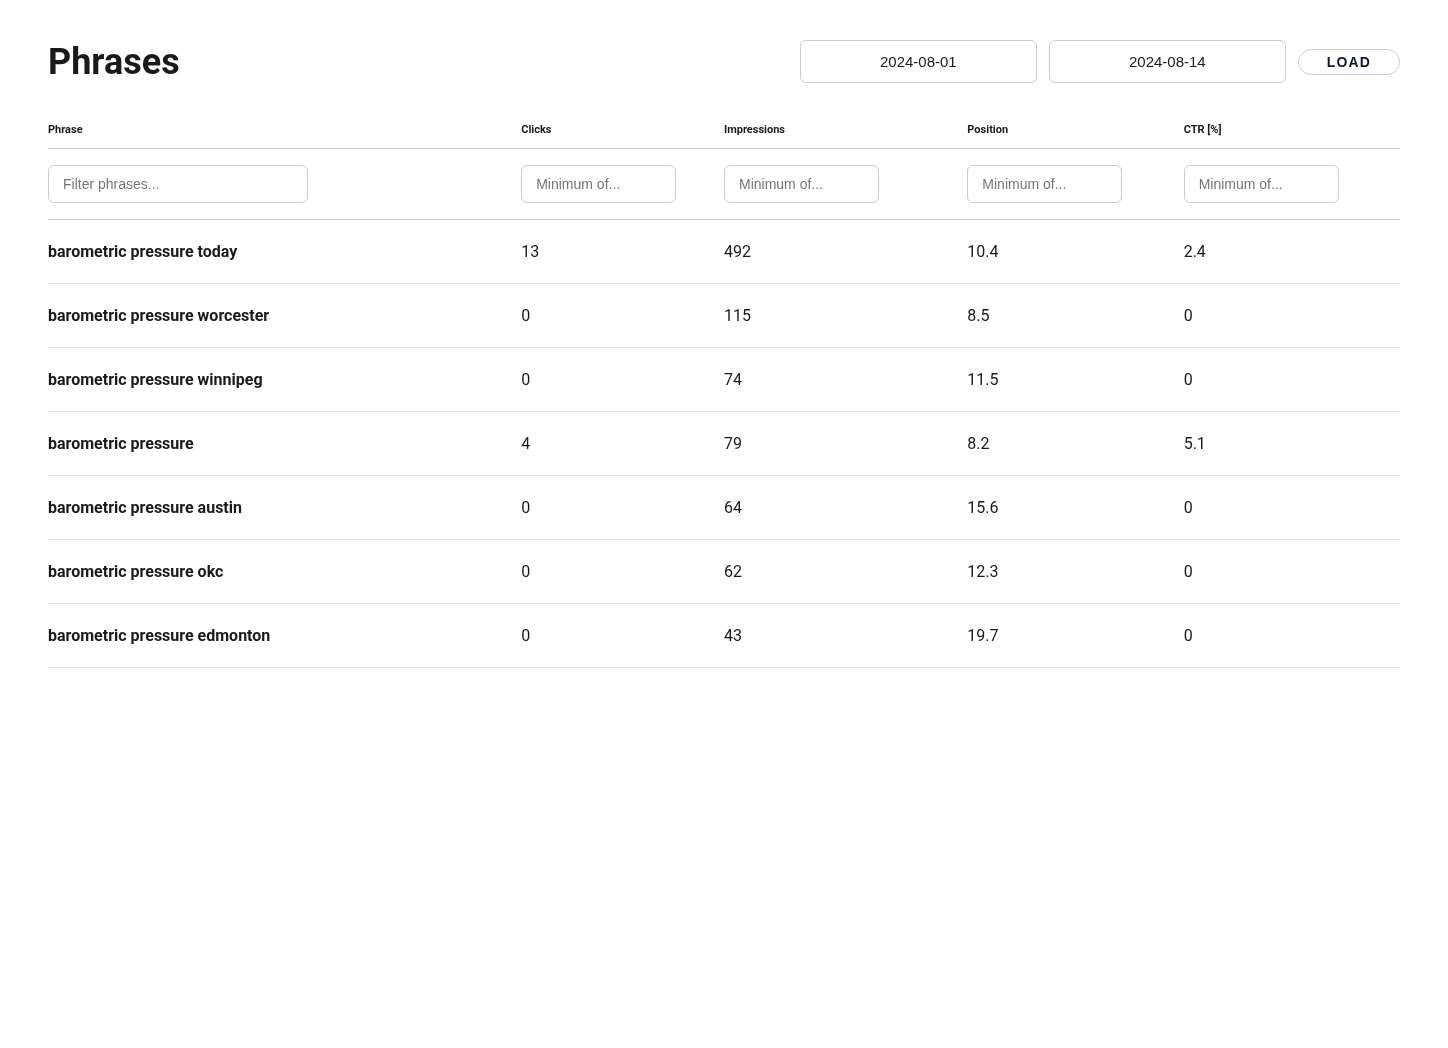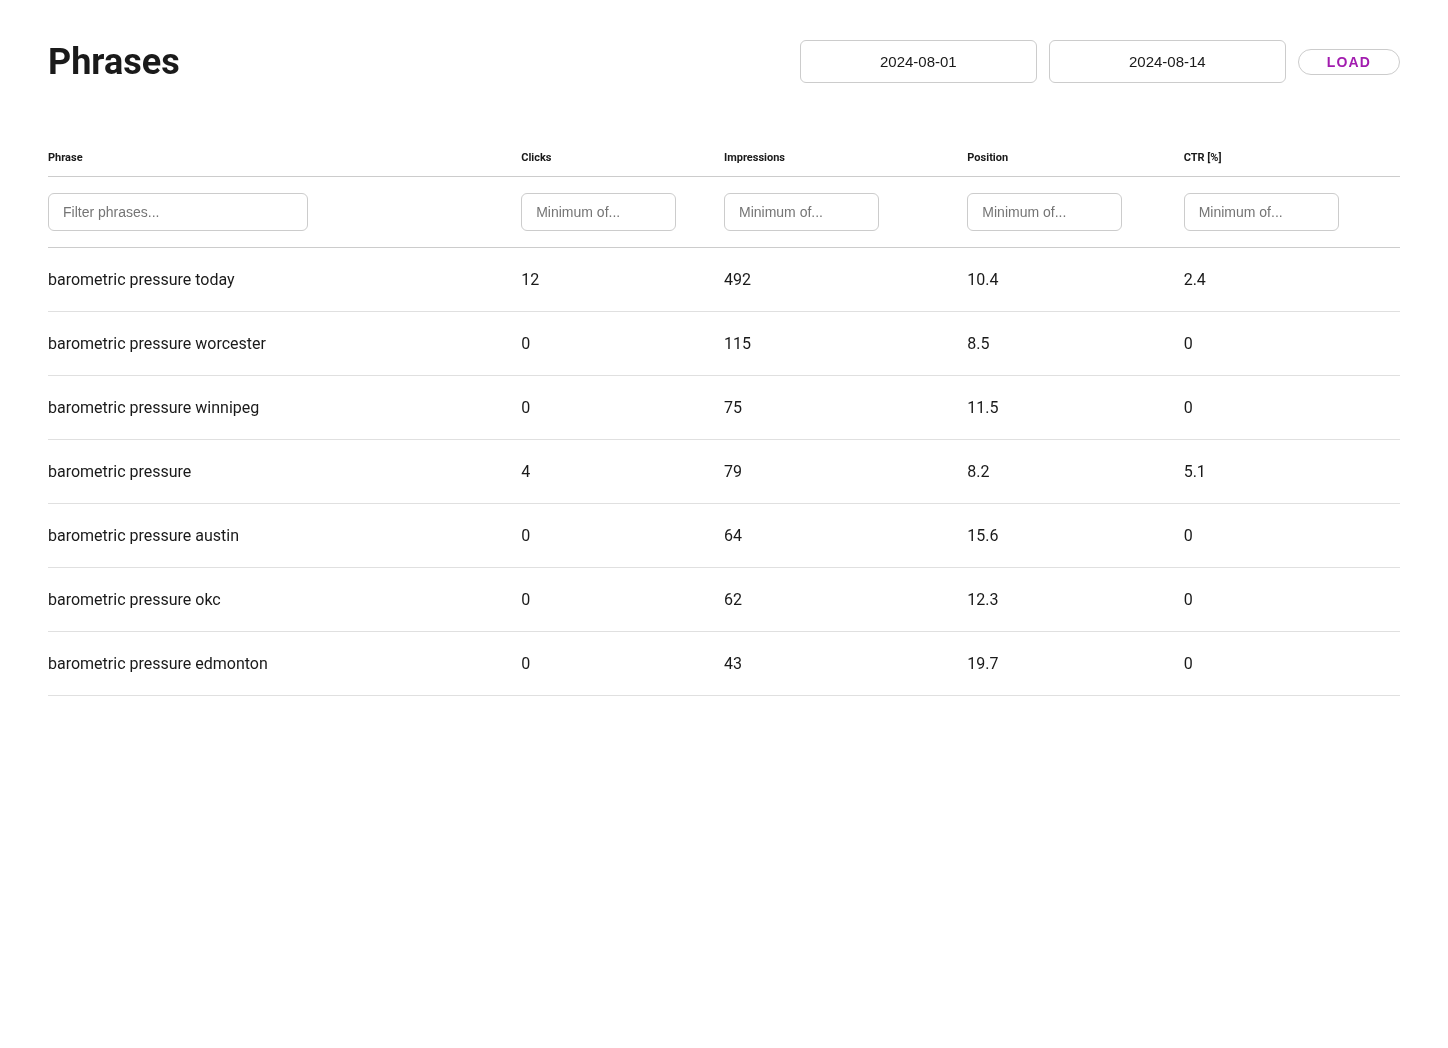--- a/index.html
+++ b/index.html
@@ -14,21 +14,21 @@
       color: #1a1a1a;
       padding: 40px 48px;
       min-height: 1048px;
       width: 1448px;
     }
 
     .header {
       display: flex;
       align-items: center;
       justify-content: space-between;
-      margin-bottom: 56px;
+      margin-bottom: 28px;
     }
 
     .page-title {
       font-size: 36px;
       font-weight: 700;
       color: #1a1a1a;
     }
 
     .header-controls {
       display: flex;
@@ -49,21 +49,21 @@
       text-align: center;
     }
 
     .load-button {
       border: 1.5px solid #cccccc;
       border-radius: 16px;
       padding: 4px 28px;
       font-size: 14px;
       font-weight: 600;
       letter-spacing: 0.08em;
-      color: #a21caf;
+      color: #0f172a;
       background: #ffffff;
       cursor: pointer;
       text-transform: uppercase;
     }
 
     .table-container {
       width: 100%;
     }
 
     table {
@@ -120,20 +120,21 @@
 
     .data-row td {
       padding: 22px 16px 22px 0;
       font-size: 16px;
       color: #1a1a1a;
       border-bottom: 1px solid #e0e0e0;
     }
 
     .data-row td:first-child {
       padding-left: 0;
+      font-weight: bold;
     }
 
     .col-phrase { width: 35%; }
     .col-clicks { width: 15%; }
     .col-impressions { width: 18%; }
     .col-position { width: 16%; }
     .col-ctr { width: 16%; }
   </style>
 </head>
 <body>
@@ -171,36 +172,36 @@
         </td>
         <td class="col-position">
           <input type="text" class="filter-input-number" placeholder="Minimum of..." style="">
         </td>
         <td class="col-ctr">
           <input type="text" class="filter-input-number" placeholder="Minimum of..." style="">
         </td>
       </tr>
     <tr class="data-row">
           <td>barometric pressure today</td>
-          <td>12</td>
+          <td>13</td>
           <td>492</td>
           <td>10.4</td>
           <td>2.4</td>
         </tr>
         <tr class="data-row">
           <td>barometric pressure worcester</td>
           <td>0</td>
           <td>115</td>
           <td>8.5</td>
           <td>0</td>
         </tr>
         <tr class="data-row">
           <td>barometric pressure winnipeg</td>
           <td>0</td>
-          <td>75</td>
+          <td>74</td>
           <td>11.5</td>
           <td>0</td>
         </tr>
         <tr class="data-row">
           <td>barometric pressure</td>
           <td>4</td>
           <td>79</td>
           <td>8.2</td>
           <td>5.1</td>
         </tr>

